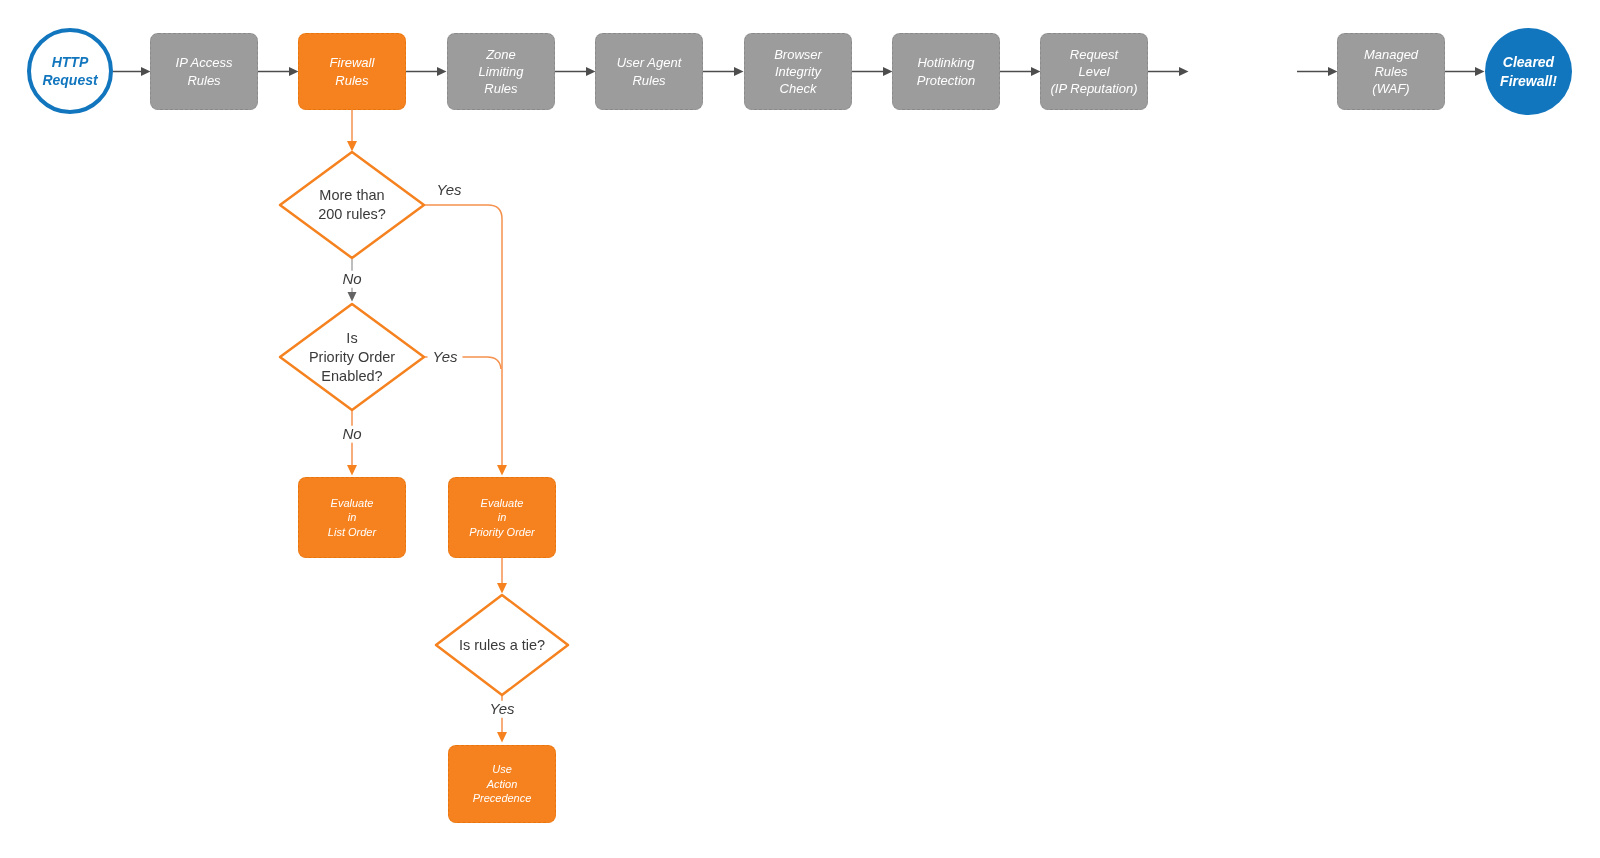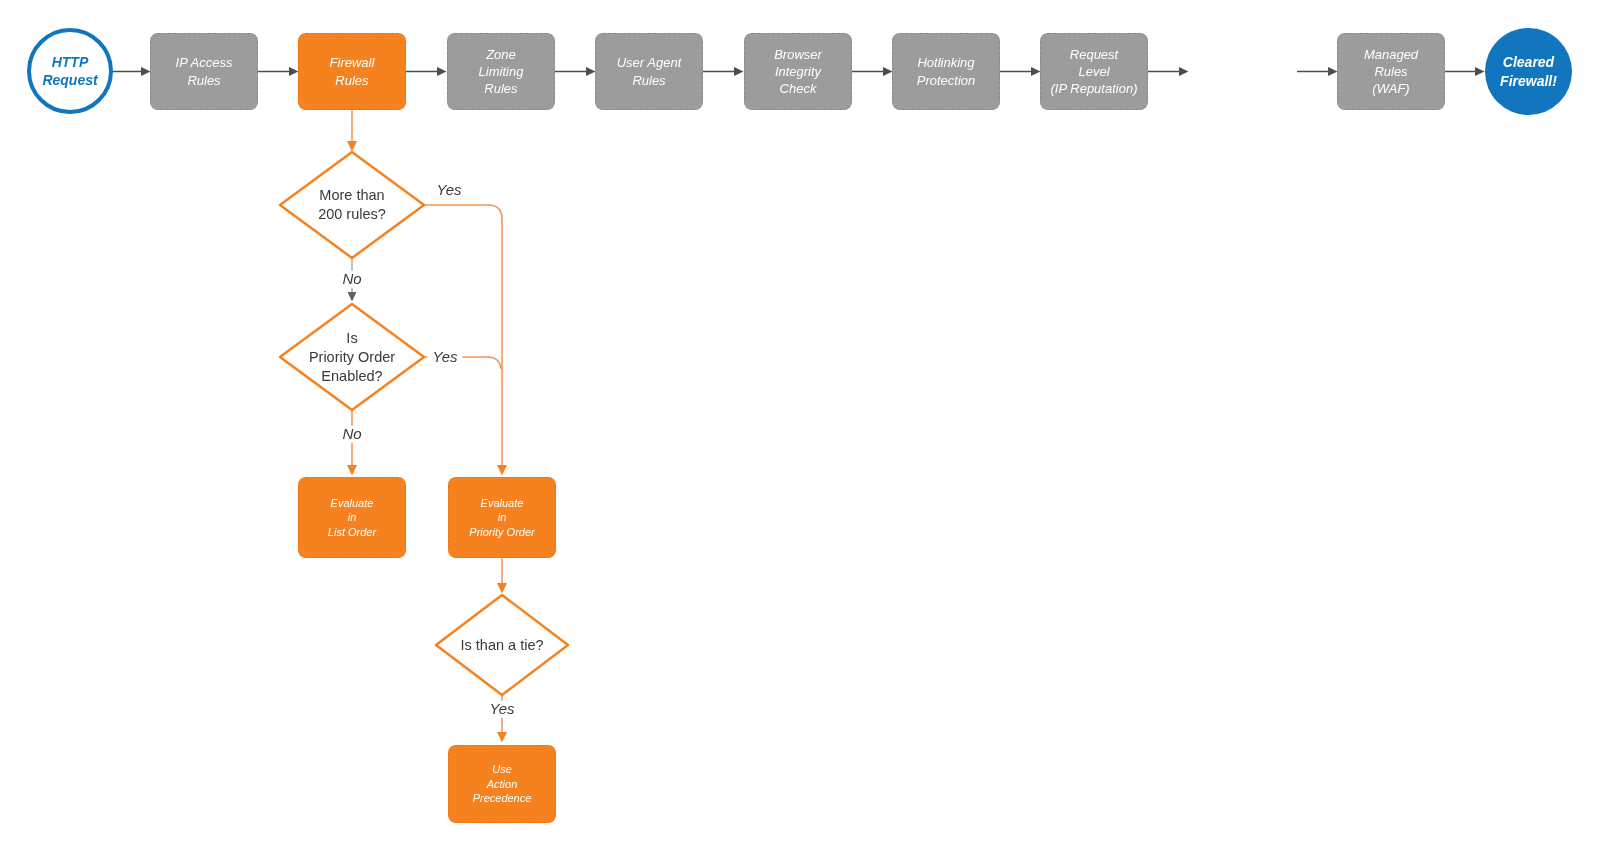--- a/index.html
+++ b/index.html
@@ -191,21 +191,21 @@
   <div class="node terminal end">
     <span>Cleared
 Firewall!</span>
   </div>
 
   <div class="diamond-label" style="left:352px; top:205px">More than
 200 rules?</div>
   <div class="diamond-label" style="left:352px; top:357px">Is
 Priority Order
 Enabled?</div>
-  <div class="diamond-label" style="left:502px; top:645px">Is than a tie?</div>
+  <div class="diamond-label" style="left:502px; top:645px">Is rules a tie?</div>
 
   <div class="edge-label" style="left:449px; top:190px">Yes</div>
   <div class="edge-label" style="left:352px; top:279px">No</div>
   <div class="edge-label" style="left:445px; top:357px">Yes</div>
   <div class="edge-label" style="left:352px; top:434px">No</div>
   <div class="edge-label" style="left:502px; top:709px">Yes</div>
 
   <div class="node process" style="left:298px; top:477px; height:81px">
     <span>Evaluate
 in

